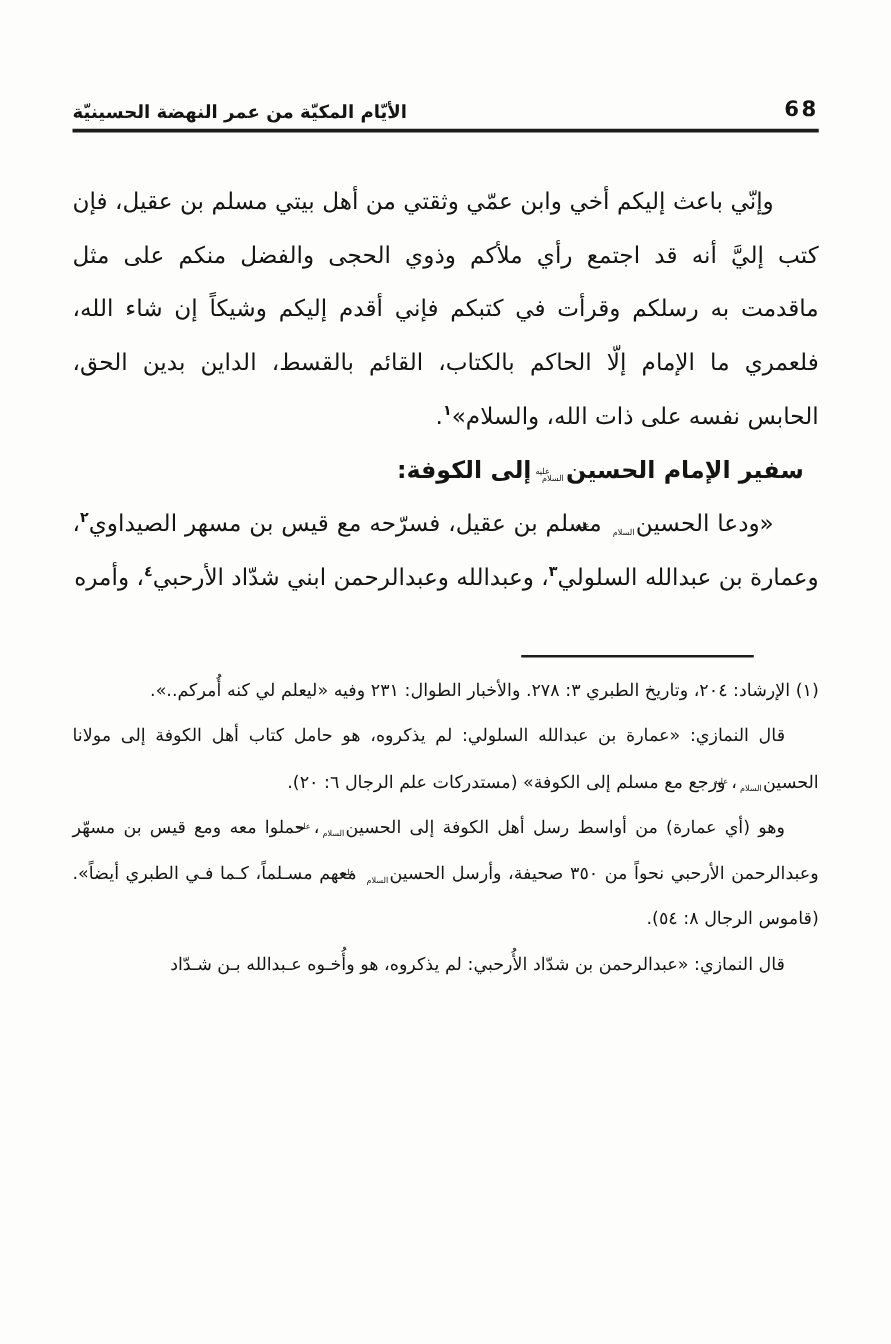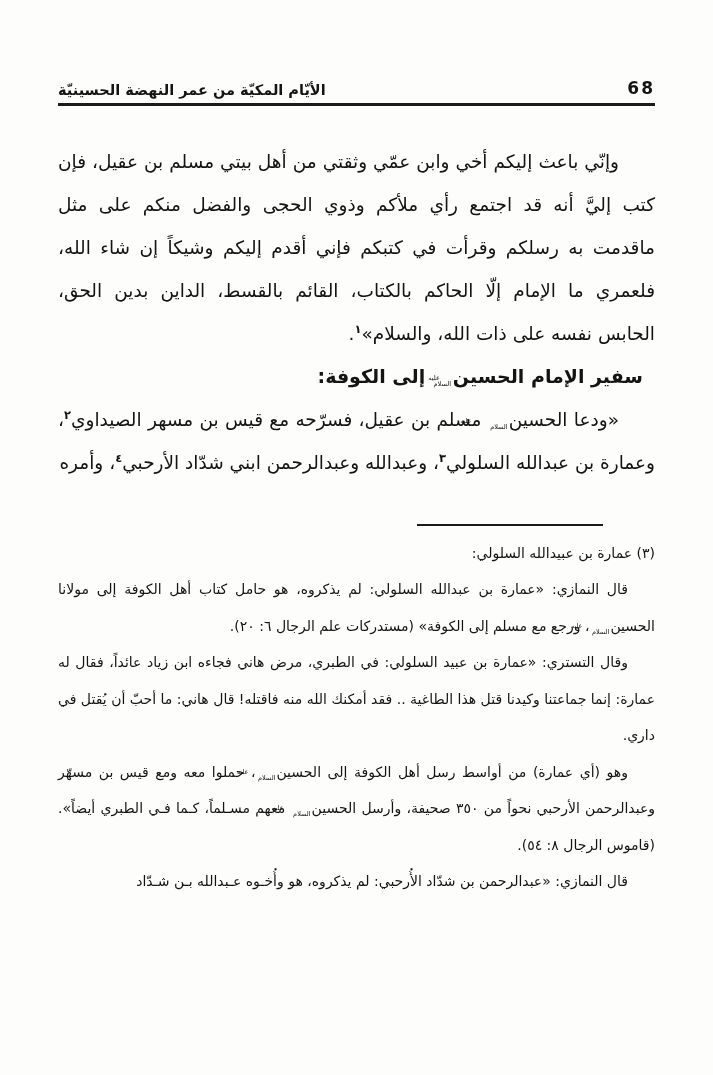--- a/index.html
+++ b/index.html
@@ -98,20 +98,19 @@
 
   <main>
     <p class="par indent"><span>وإنّي باعث إليكم أخي وابن عمّي وثقتي من أهل بيتي مسلم بن عقيل، فإن كتب إليَّ أنه قد اجتمع رأي ملأكم وذوي الحجى والفضل منكم على مثل ماقدمت به رسلكم وقرأت في كتبكم فإني أقدم إليكم وشيكاً إن شاء الله، فلعمري ما الإمام إلّا الحاكم بالكتاب، القائم بالقسط، الداين بدين الحق، الحابس نفسه على ذات الله، والسلام»</span><sup class="fnref">١</sup><span>.</span></p>
     <h2 class="heading"><span>سفير الإمام الحسين</span><span class="hon">عليه السلام</span><span> إلى الكوفة:</span></h2>
     <p class="par indent"><span>«ودعا الحسين</span><span class="hon">عليه السلام</span><span> مسلم بن عقيل، فسرّحه مع قيس بن مسهر الصيداوي</span><sup class="fnref">٢</sup><span>، وعمارة بن عبدالله السلولي</span><sup class="fnref">٣</sup><span>، وعبدالله وعبدالرحمن ابني شدّاد الأرحبي</span><sup class="fnref">٤</sup><span>، وأمره</span></p>
   </main>
 
   <div class="fn-rule"></div>
 
   <section class="footnotes">
-    <p class="fn"><span>(٣) عمارة بن عبيدالله السلولي:</span></p>
+    <p class="fn"><span>(١) الإرشاد: ٢٠٤، وتاريخ الطبري ٣: ٢٧٨. والأخبار الطوال: ٢٣١ وفيه «ليعلم لي كنه أُمركم..».</span></p>
     <p class="fn fn-indent"><span>قال النمازي: «عمارة بن عبدالله السلولي: لم يذكروه، هو حامل كتاب أهل الكوفة إلى مولانا الحسين</span><span class="hon">عليه السلام</span><span>، ورجع مع مسلم إلى الكوفة» (مستدركات علم الرجال ٦: ٢٠).</span></p>
-    <p class="fn fn-indent"><span>وقال التستري: «عمارة بن عبيد السلولي: في الطبري، مرض هاني فجاءه ابن زياد عائداً، فقال له عمارة: إنما جماعتنا وكيدنا قتل هذا الطاغية .. فقد أمكنك الله منه فاقتله! قال هاني: ما أحبّ أن يُقتل في داري.</span></p>
     <p class="fn fn-indent"><span>وهو (أي عمارة) من أواسط رسل أهل الكوفة إلى الحسين</span><span class="hon">عليه السلام</span><span>، حملوا معه ومع قيس بن مسهّر وعبدالرحمن الأرحبي نحواً من ٣٥٠ صحيفة، وأرسل الحسين</span><span class="hon">عليه السلام</span><span> معهم مسـلماً، كـما فـي الطبري أيضاً». (قاموس الرجال ٨: ٥٤).</span></p>
     <p class="fn fn-indent"><span>قال النمازي: «عبدالرحمن بن شدّاد الأُرحبي: لم يذكروه، هو وأُخـوه عـبدالله بـن شـدّاد</span></p>
   </section>
 
 </div>
 
 </body></html>

